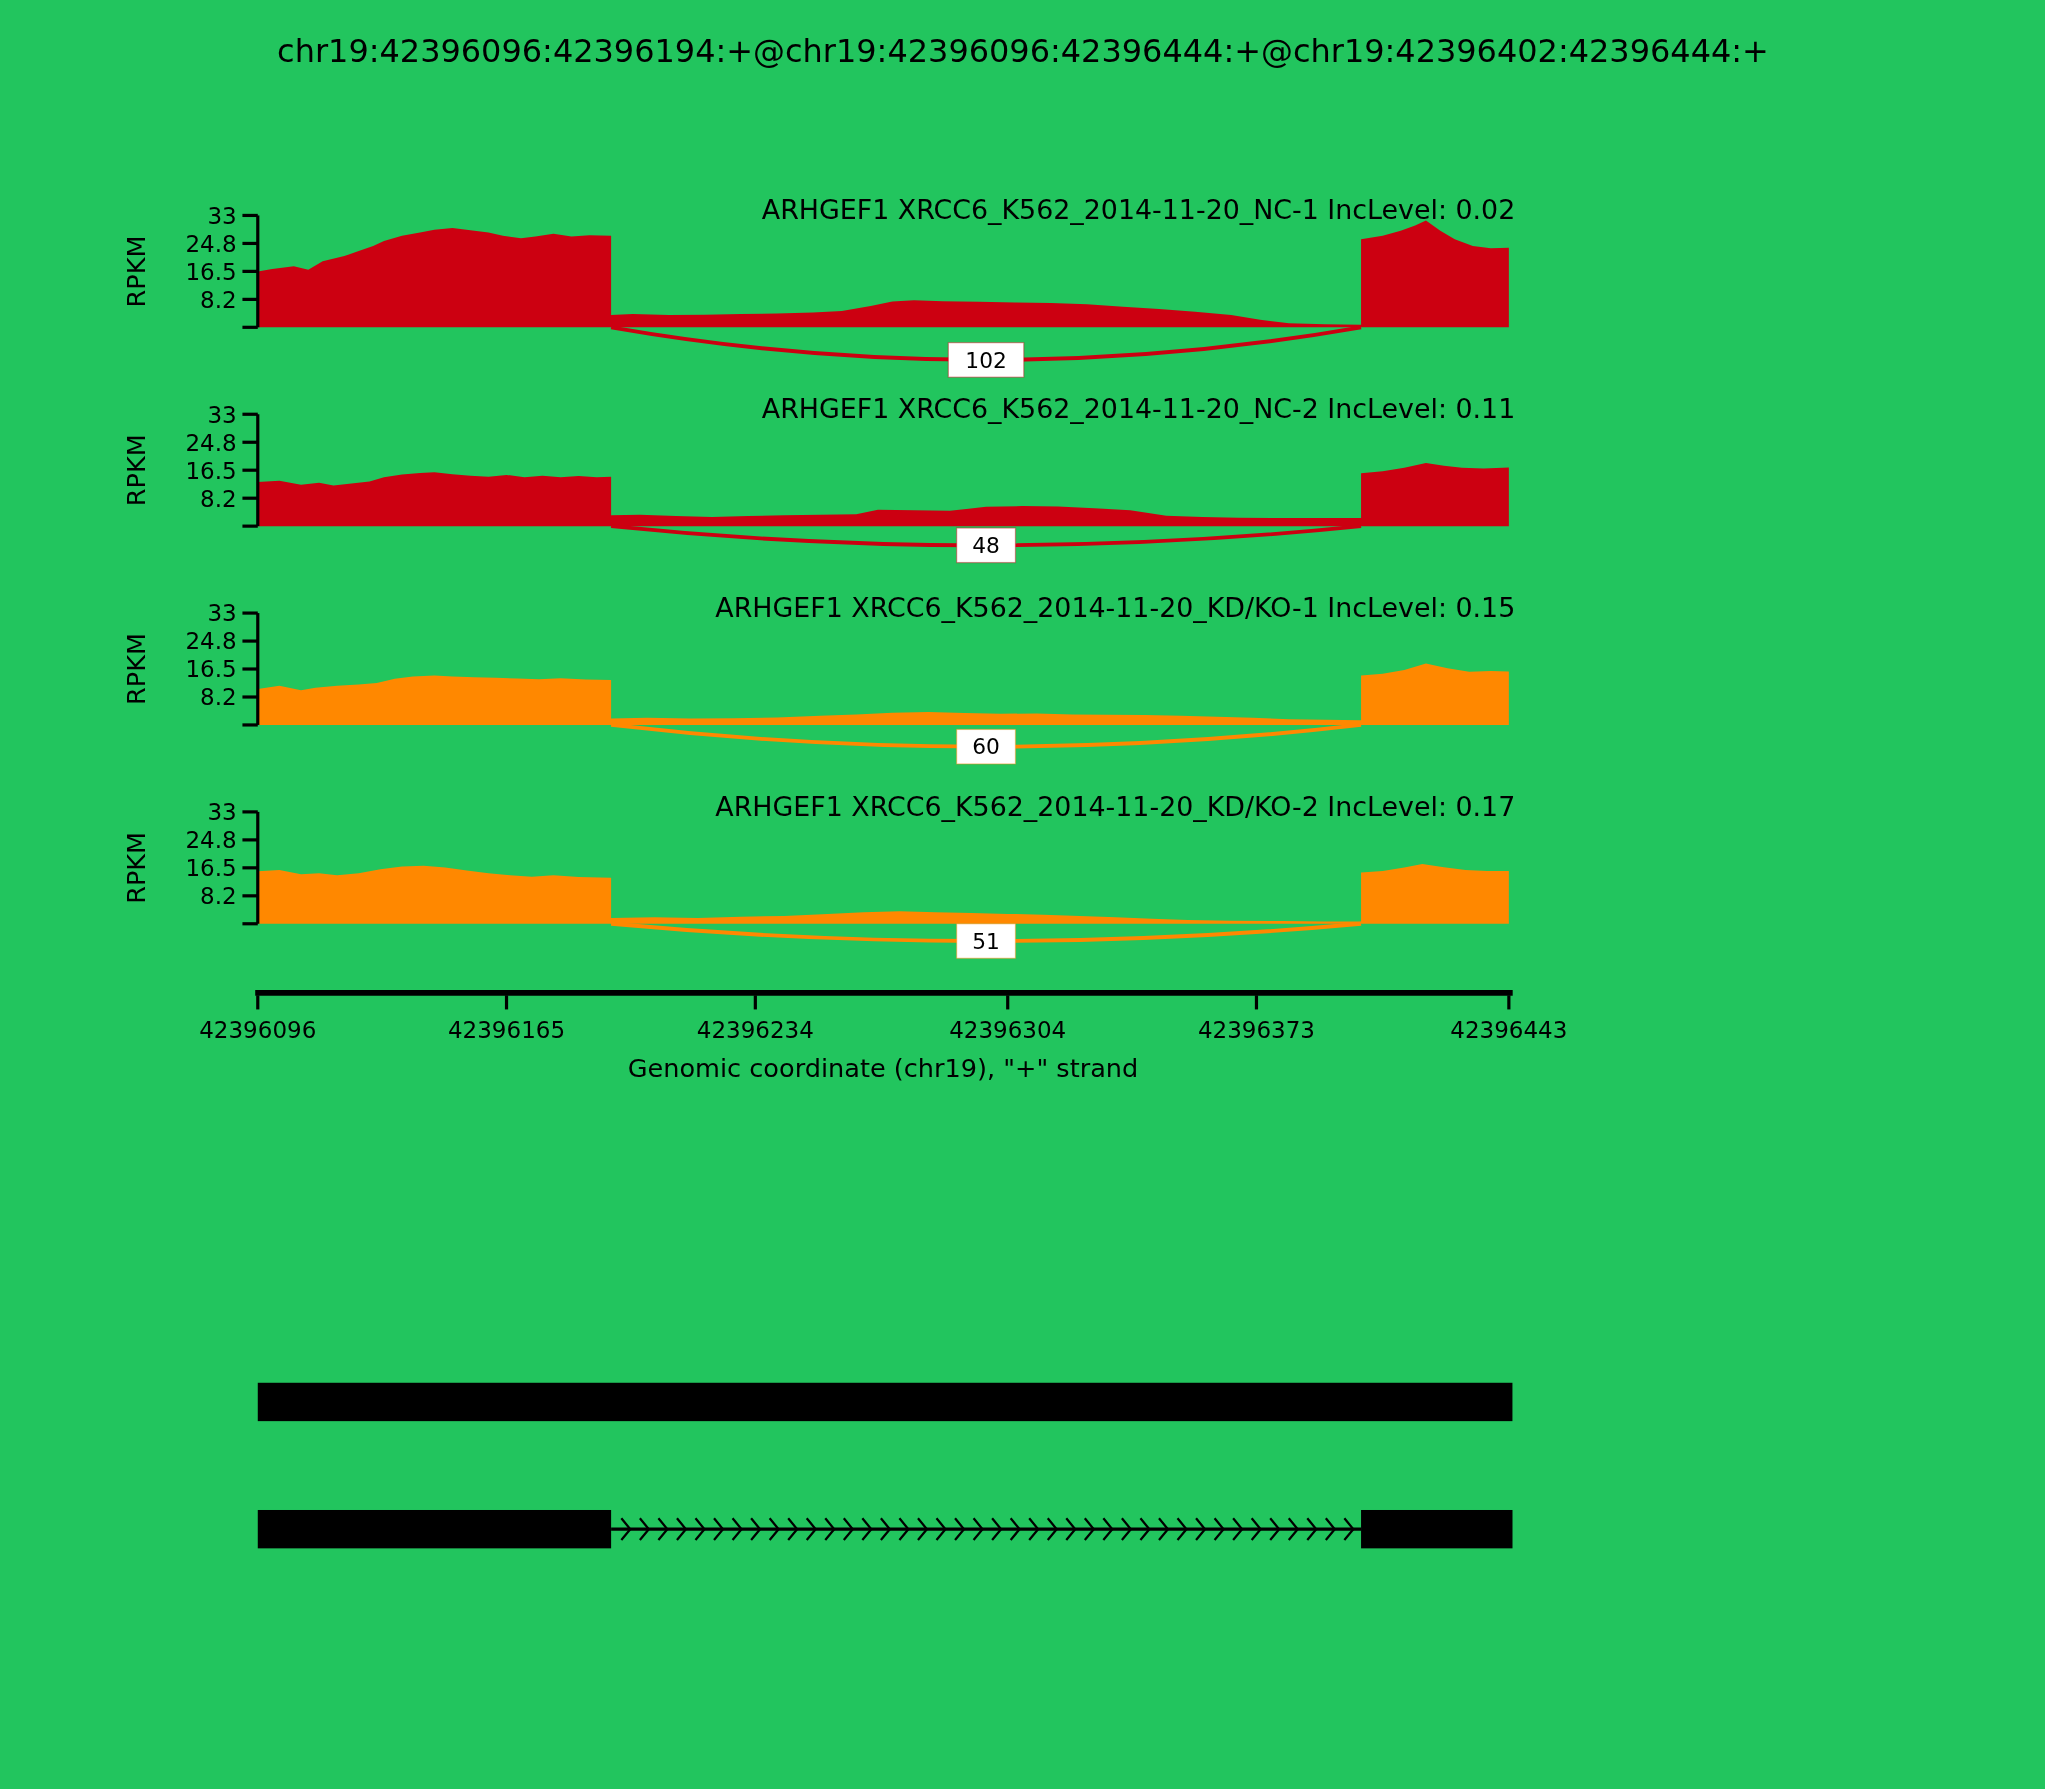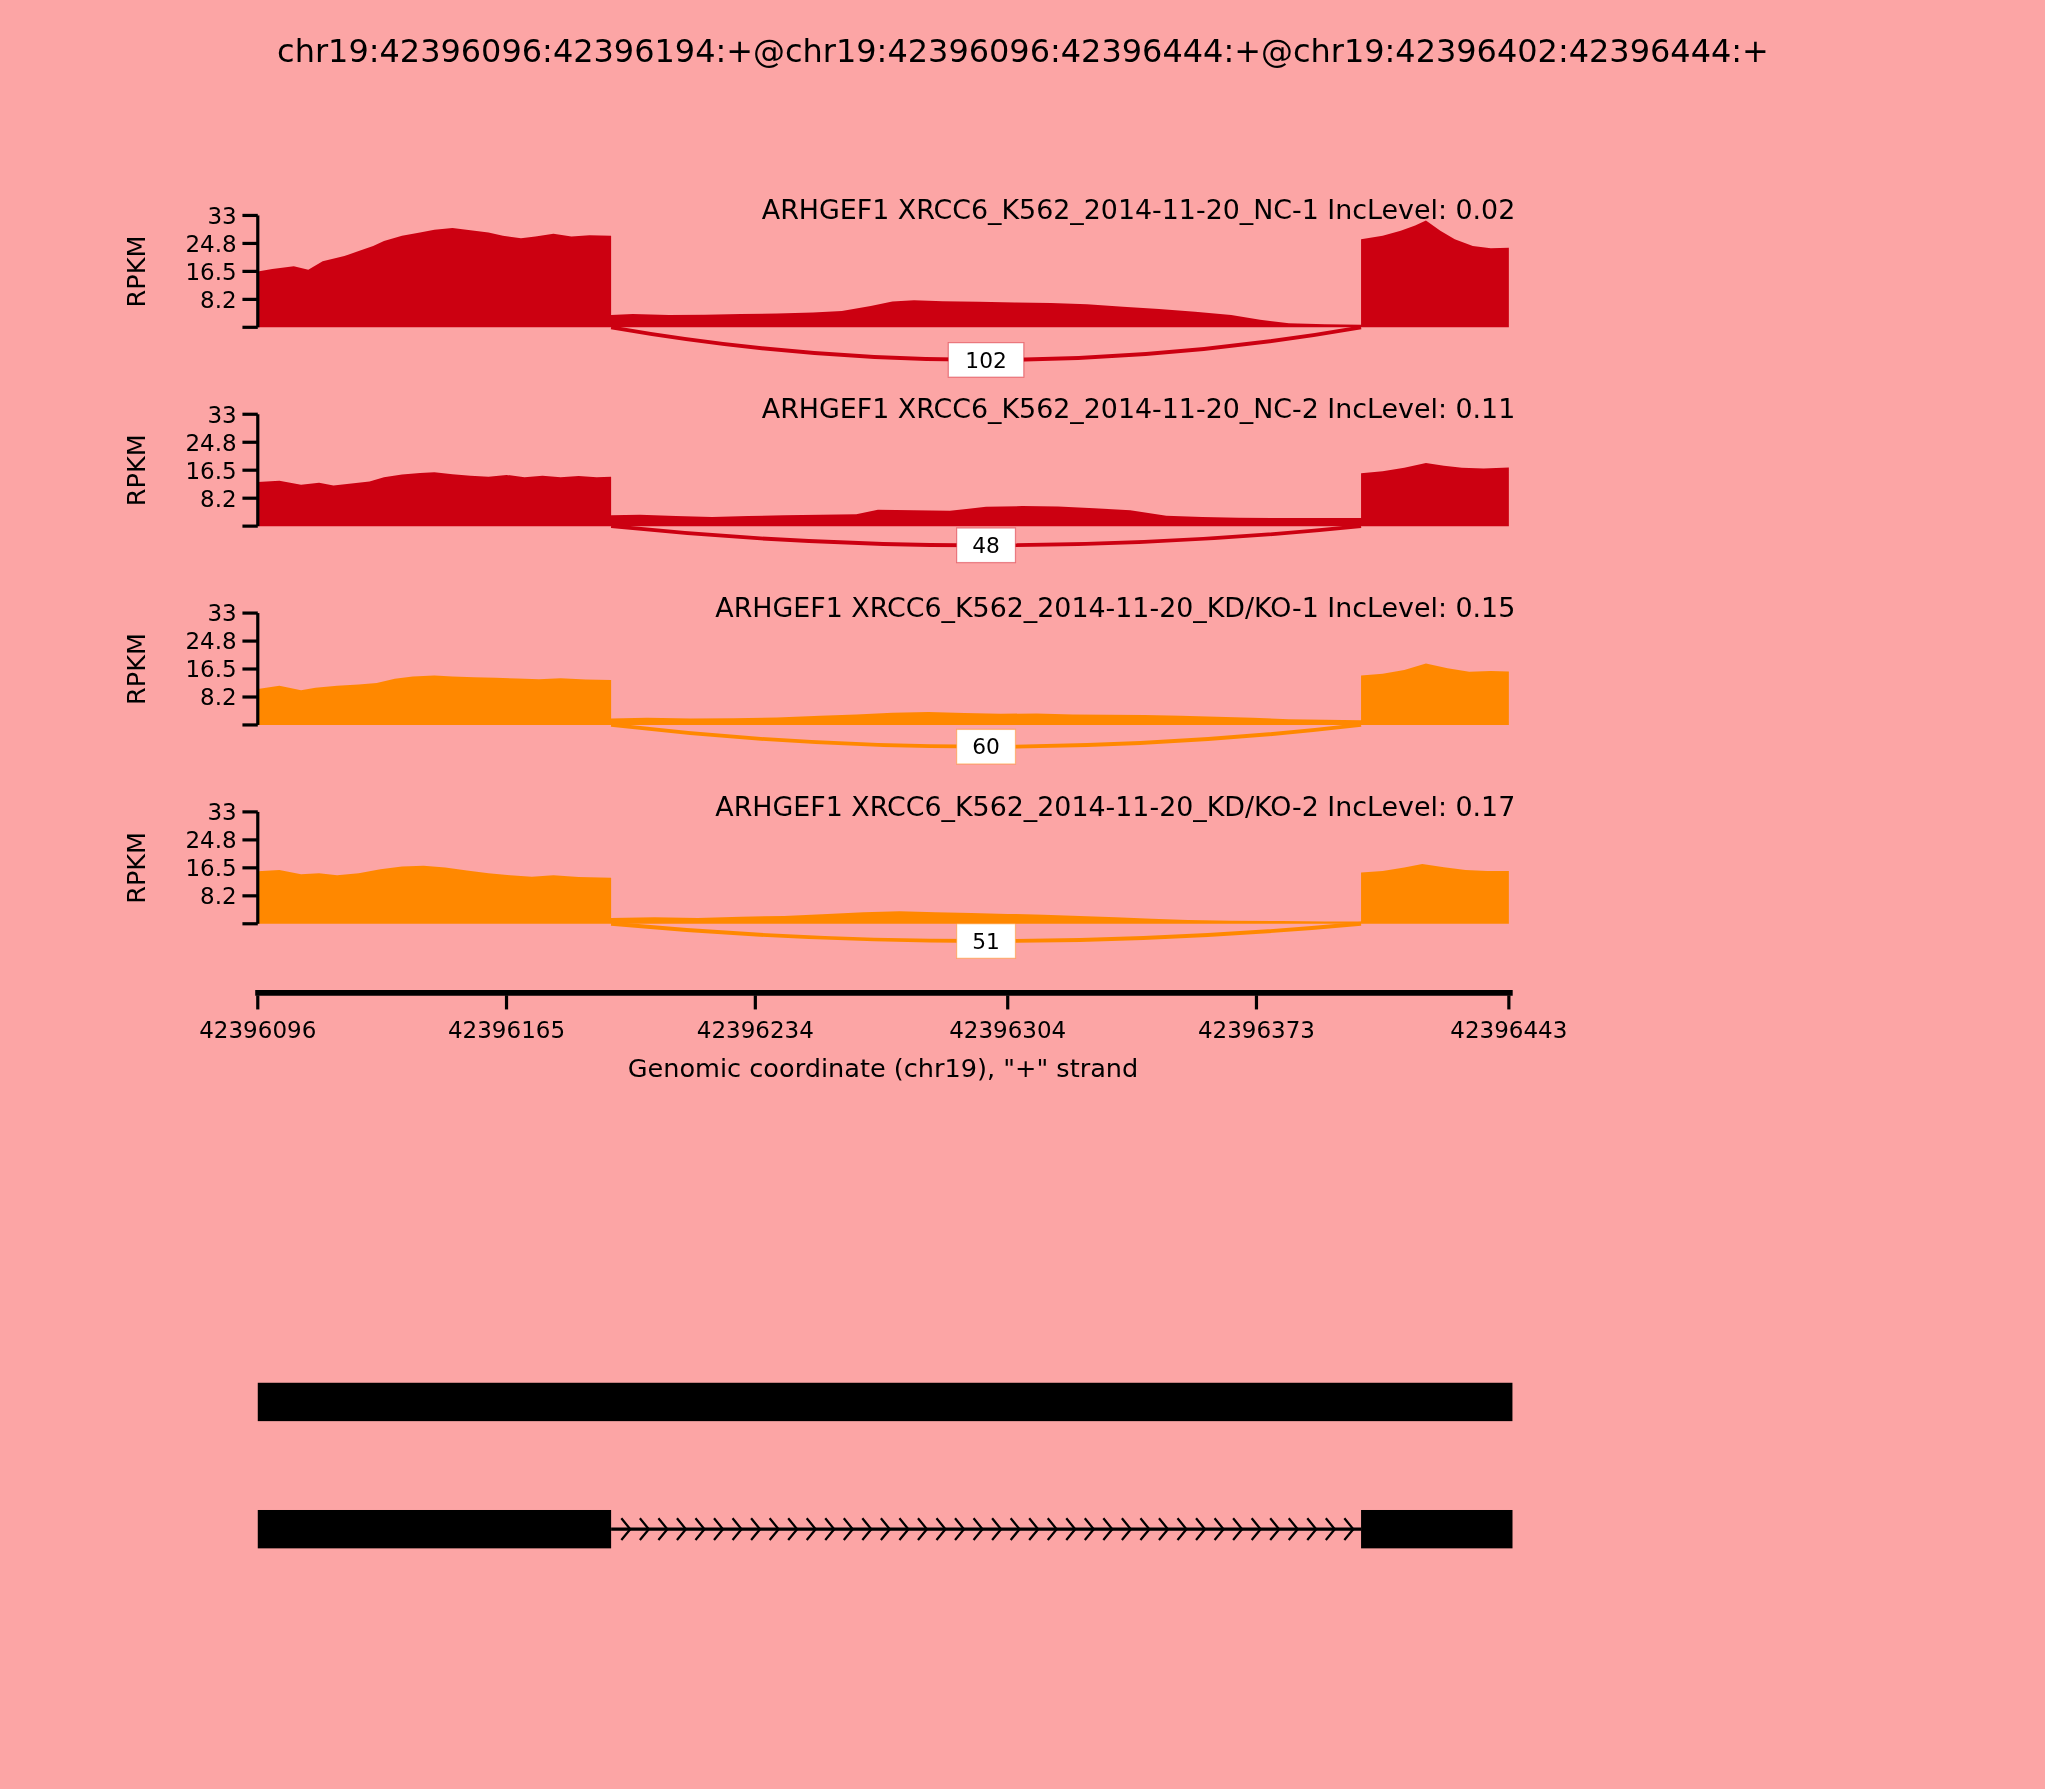--- a/index.html
+++ b/index.html
@@ -1,17 +1,17 @@
 <!DOCTYPE html>
 <html style="font-size:10.2px"><head>
 <meta charset="utf-8">
 <style>
   html,body{margin:0;padding:0;background:#ffffff;}
   body{width:2046px;height:1790px;overflow:hidden;}
-  .figure{position:relative;width:2046px;height:1790px;background:#fca5a5;}
+  .figure{position:relative;width:2046px;height:1790px;background:#22c55e;}
   svg text{font-family:"DejaVu Sans", sans-serif;fill:#000;}
   .title{font-size:50px;}
   .axlabel{font-size:40px;}
   .ticklabel{font-size:36px;}
   .tracktitle{font-size:42px;}
   .count{font-size:34px;}
   .rpkm{font-size:40px;}
 </style>
 </head>
 <body>

